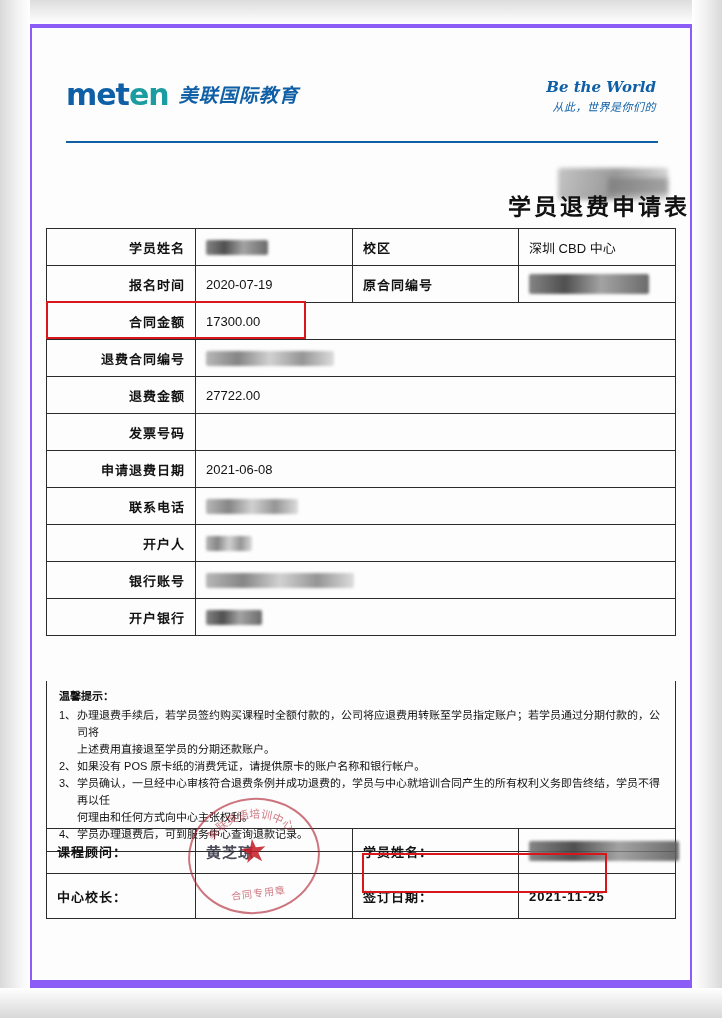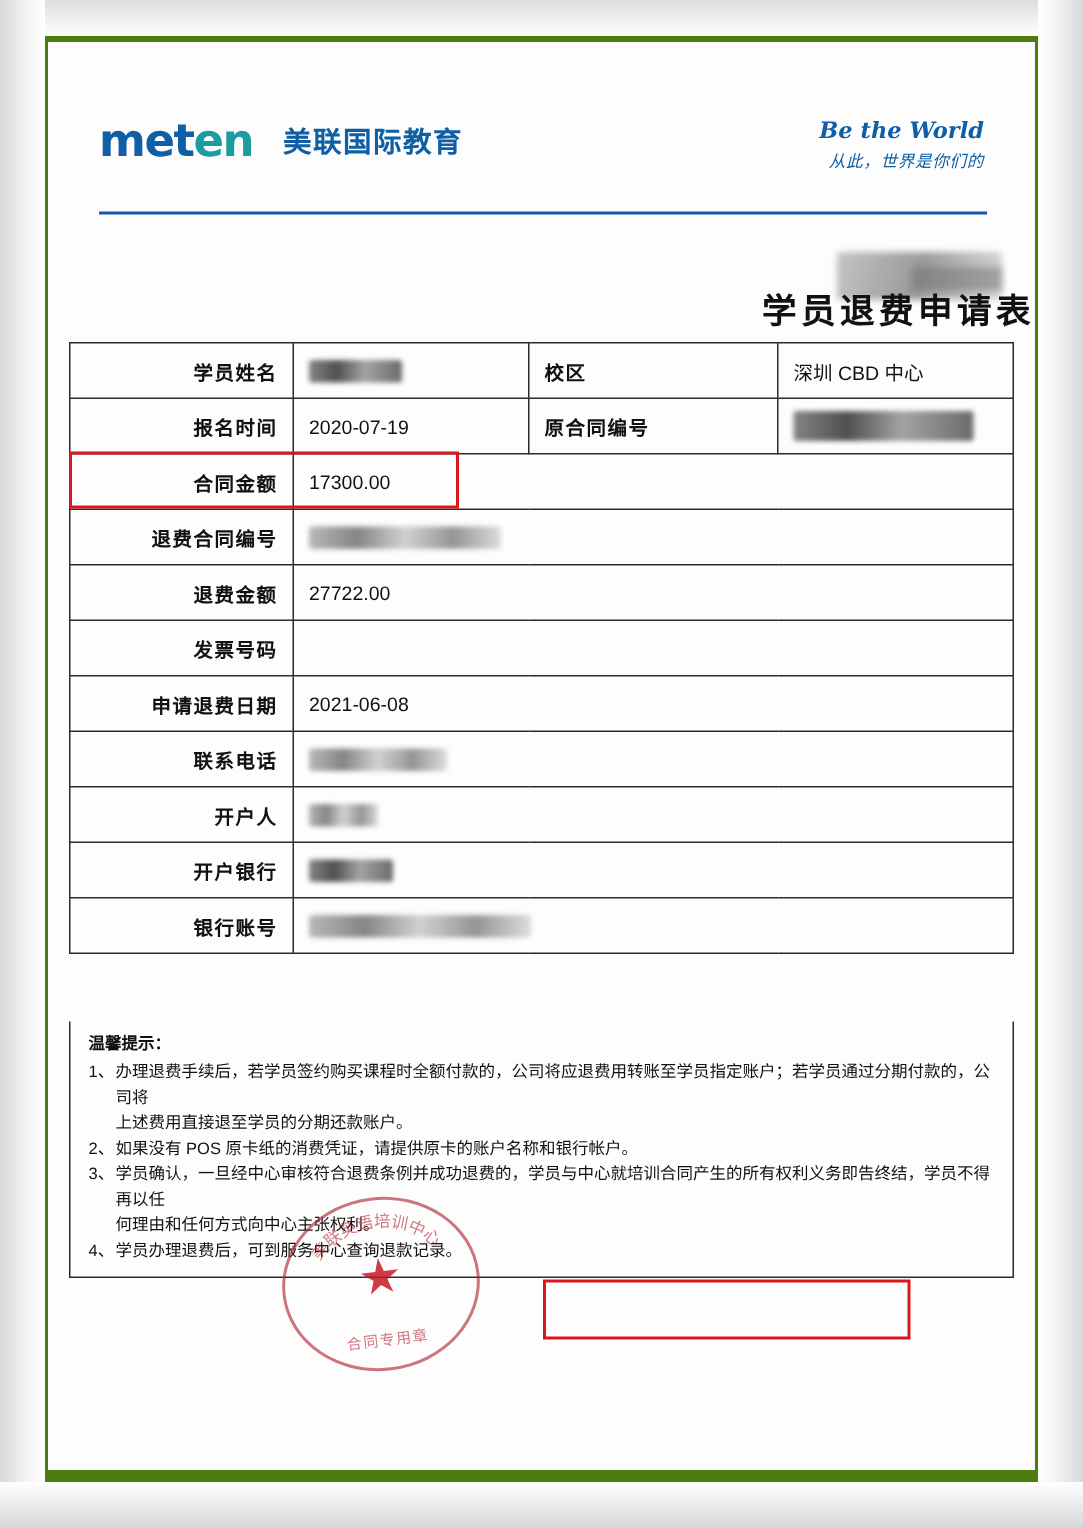--- a/index.html
+++ b/index.html
@@ -7,21 +7,21 @@
     padding: 0;
     background: #e8e8e8;
   }
   body {
     font-family: "Liberation Sans", "DejaVu Sans", sans-serif;
   }
   #page {
     position: relative;
     width: 722px;
     height: 1018px;
-    background: #4d7c0f;
+    background: #8b5cf6;
     overflow: hidden;
   }
   
   .scan-edge-left {
     position: absolute;
     top: 0; left: 0; width: 30px; height: 100%;
     background: linear-gradient(to right, #d9d9d9 0%, #f3f3f3 60%, #ffffff 100%);
   }
   .scan-edge-right {
     position: absolute;
@@ -66,26 +66,27 @@
   .logo-text {
     font-family: "DejaVu Sans", sans-serif;
     font-size: 30px;
     font-weight: bold;
     color: #0f5fa6;
     letter-spacing: -1px;
     line-height: 1;
   }
   .logo-text .teal { color: #1b9ca0; }
   .logo-cn {
-    margin-left: 20px;
+    margin-left: 10px;
     font-size: 19px;
     font-weight: bold;
     color: #0f5fa6;
     letter-spacing: 1px;
     line-height: 1;
+    font-style: italic;
   }
   .slogan {
     position: absolute;
     right: 0;
     top: 4px;
     text-align: right;
   }
   .slogan-en {
     font-family: "DejaVu Serif", serif;
     font-style: italic;
@@ -356,26 +357,26 @@
         </tr>
         <tr>
           <td class="label">联系电话</td>
           <td class="val" colspan="3"><span class="smudge" style="width:92px"></span></td>
         </tr>
         <tr>
           <td class="label">开户人</td>
           <td class="val" colspan="3"><span class="smudge" style="width:46px"></span></td>
         </tr>
         <tr>
+          <td class="label">银行账号</td>
+          <td class="val" colspan="3"><span class="smudge" style="width:148px"></span></td>
+        </tr>
+        <tr>
           <td class="label">开户银行</td>
           <td class="val" colspan="3"><span class="smudge dark" style="width:56px"></span></td>
-        </tr>
-        <tr>
-          <td class="label">银行账号</td>
-          <td class="val" colspan="3"><span class="smudge" style="width:148px"></span></td>
         </tr>
       </tbody>
     </table>
 
     <div class="notes">
       <div class="notes-title">温馨提示：</div>
       <div class="note-row">
         <div class="note-num">1、</div>
         <div class="note-txt">办理退费手续后，若学员签约购买课程时全额付款的，公司将应退费用转账至学员指定账户；若学员通过分期付款的，公司将</div>
       </div>
@@ -388,20 +389,36 @@
         <div class="note-num">3、</div>
         <div class="note-txt">学员确认，一旦经中心审核符合退费条例并成功退费的，学员与中心就培训合同产生的所有权利义务即告终结，学员不得再以任</div>
       </div>
       <div class="note-sub">何理由和任何方式向中心主张权利。</div>
       <div class="note-row">
         <div class="note-num">4、</div>
         <div class="note-txt">学员办理退费后，可到服务中心查询退款记录。</div>
       </div>
     </div>
 
+    <table class="sig">
+      <tbody>
+        <tr>
+          <td class="sig-label">课程顾问：</td>
+          <td><span class="handwriting">黄芝琼</span></td>
+          <td class="sig-label2">学员姓名：</td>
+          <td><span class="smudge dark tall" style="width:150px"></span></td>
+        </tr>
+        <tr>
+          <td class="sig-label">中心校长：</td>
+          <td></td>
+          <td class="sig-label2">签订日期：</td>
+          <td class="date-val">2021-11-25</td>
+        </tr>
+      </tbody>
+    </table>
 
     <div class="stamp">
       <svg class="stamp-arc" viewBox="0 0 128 112">
         <path id="arcpath" d="M 16,62 A 48,44 0 0 1 112,62" fill="none"></path>
         <text><textPath href="#arcpath" startOffset="50%" text-anchor="middle">美联英语培训中心</textPath></text>
       </svg>
       <div class="stamp-star"></div>
       <div class="stamp-bottom-text">合同专用章</div>
     </div>
 

